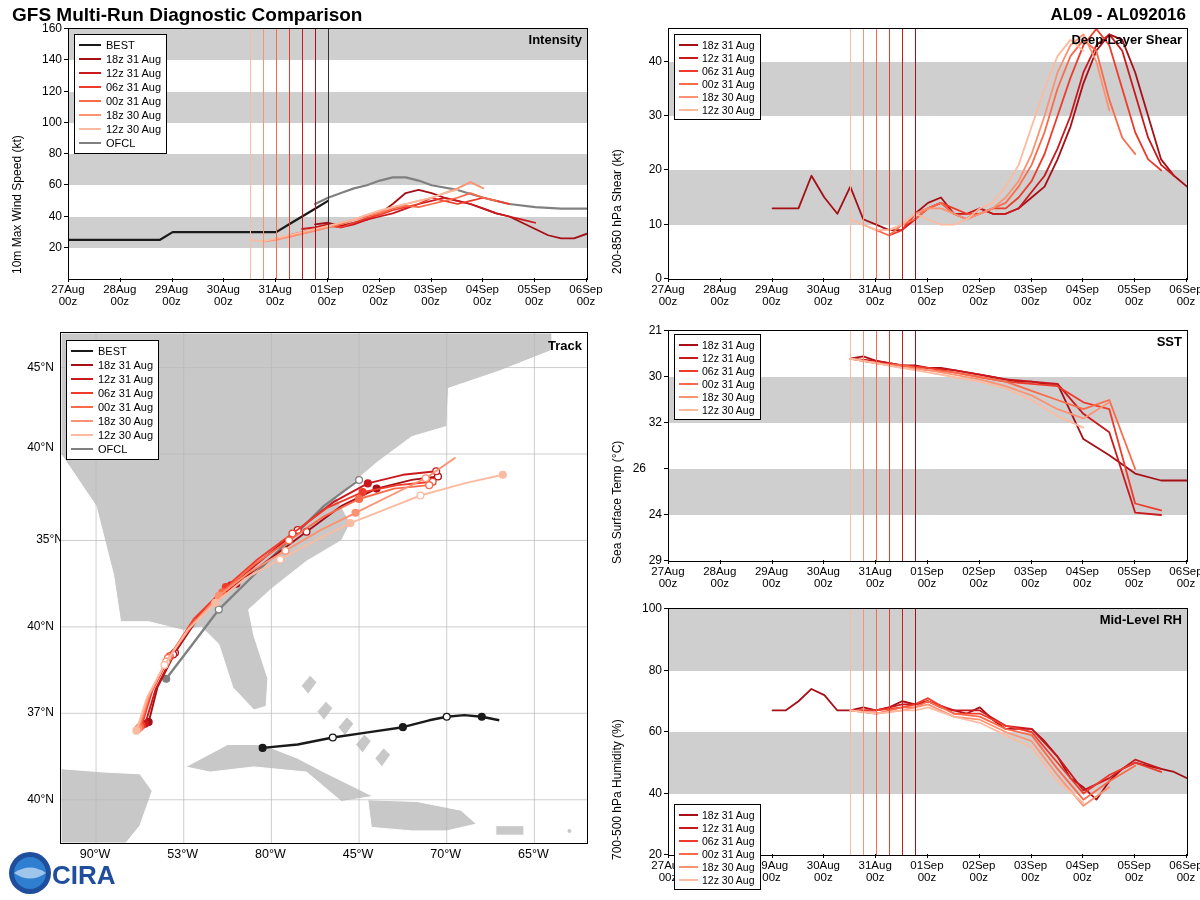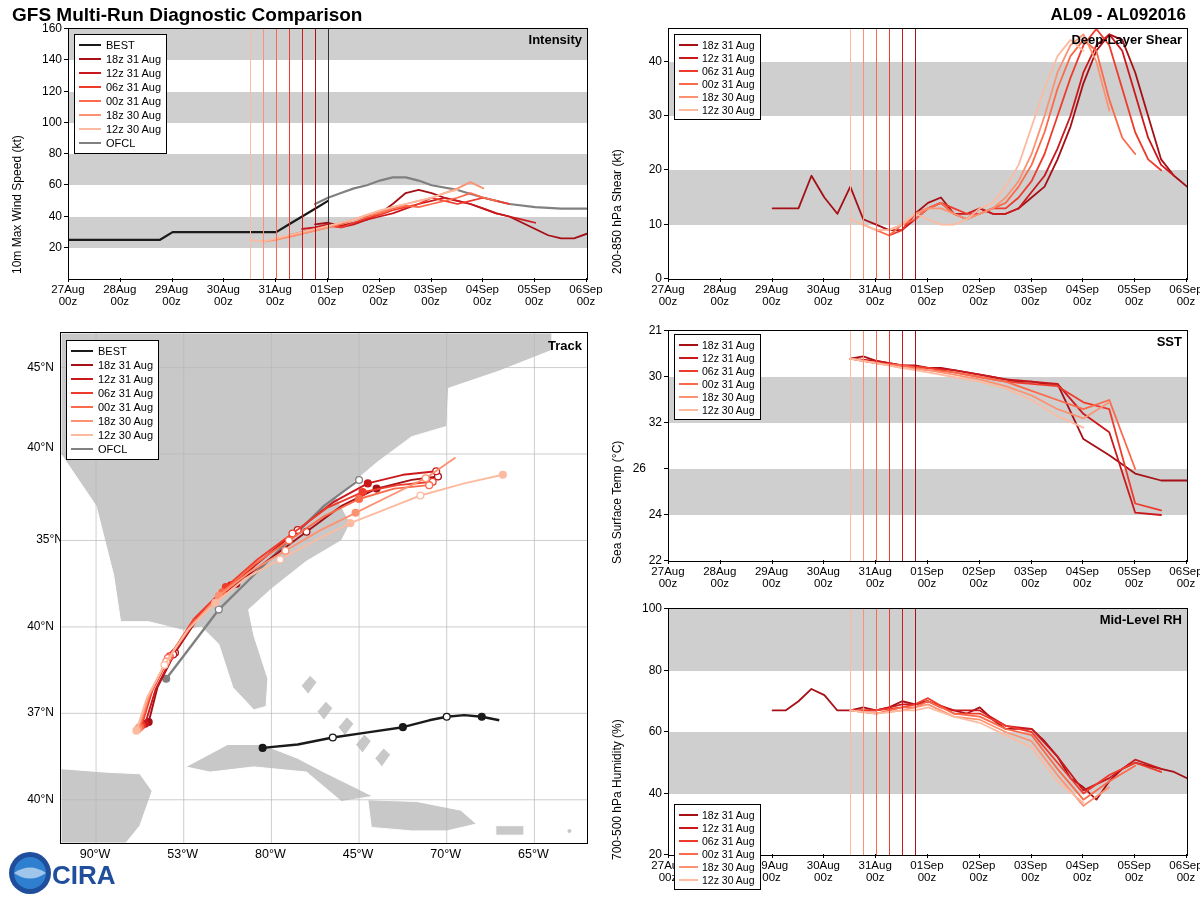--- a/index.html
+++ b/index.html
@@ -424,21 +424,21 @@
       <div class="row">
         <span class="sw" style="border-top-color: rgb(128, 128, 128);"></span>
         <span class="lt">OFCL</span>
       </div>
     </div>
 </div>
 
 <div class="panel" style="left:600px;top:326px;width:600px;height:278px;">
   <div class="ylab" style="left:10px;top:238px;transform:rotate(-90deg);">Sea Surface Temp (°C)</div>
   <div id="sst-yticks">
-      <div class="ytick" style="left: 24px; width: 38px; top: 227px;">22</div>
+      <div class="ytick" style="left: 24px; width: 38px; top: 227px;">29</div>
       <div style="position: absolute; left: 64px; top: 234px; width: 4px; border-top: 1px solid rgb(0, 0, 0);"></div>
       <div class="ytick" style="left: 24px; width: 38px; top: 181px;">24</div>
       <div style="position: absolute; left: 64px; top: 188px; width: 4px; border-top: 1px solid rgb(0, 0, 0);"></div>
       <div class="ytick" style="left: 8px; width: 38px; top: 135px;">26</div>
       <div style="position: absolute; left: 64px; top: 142px; width: 4px; border-top: 1px solid rgb(0, 0, 0);"></div>
       <div class="ytick" style="left: 24px; width: 38px; top: 89px;">32</div>
       <div style="position: absolute; left: 64px; top: 96px; width: 4px; border-top: 1px solid rgb(0, 0, 0);"></div>
       <div class="ytick" style="left: 24px; width: 38px; top: 43px;">30</div>
       <div style="position: absolute; left: 64px; top: 50px; width: 4px; border-top: 1px solid rgb(0, 0, 0);"></div>
       <div class="ytick" style="left: 24px; width: 38px; top: -3px;">21</div>

